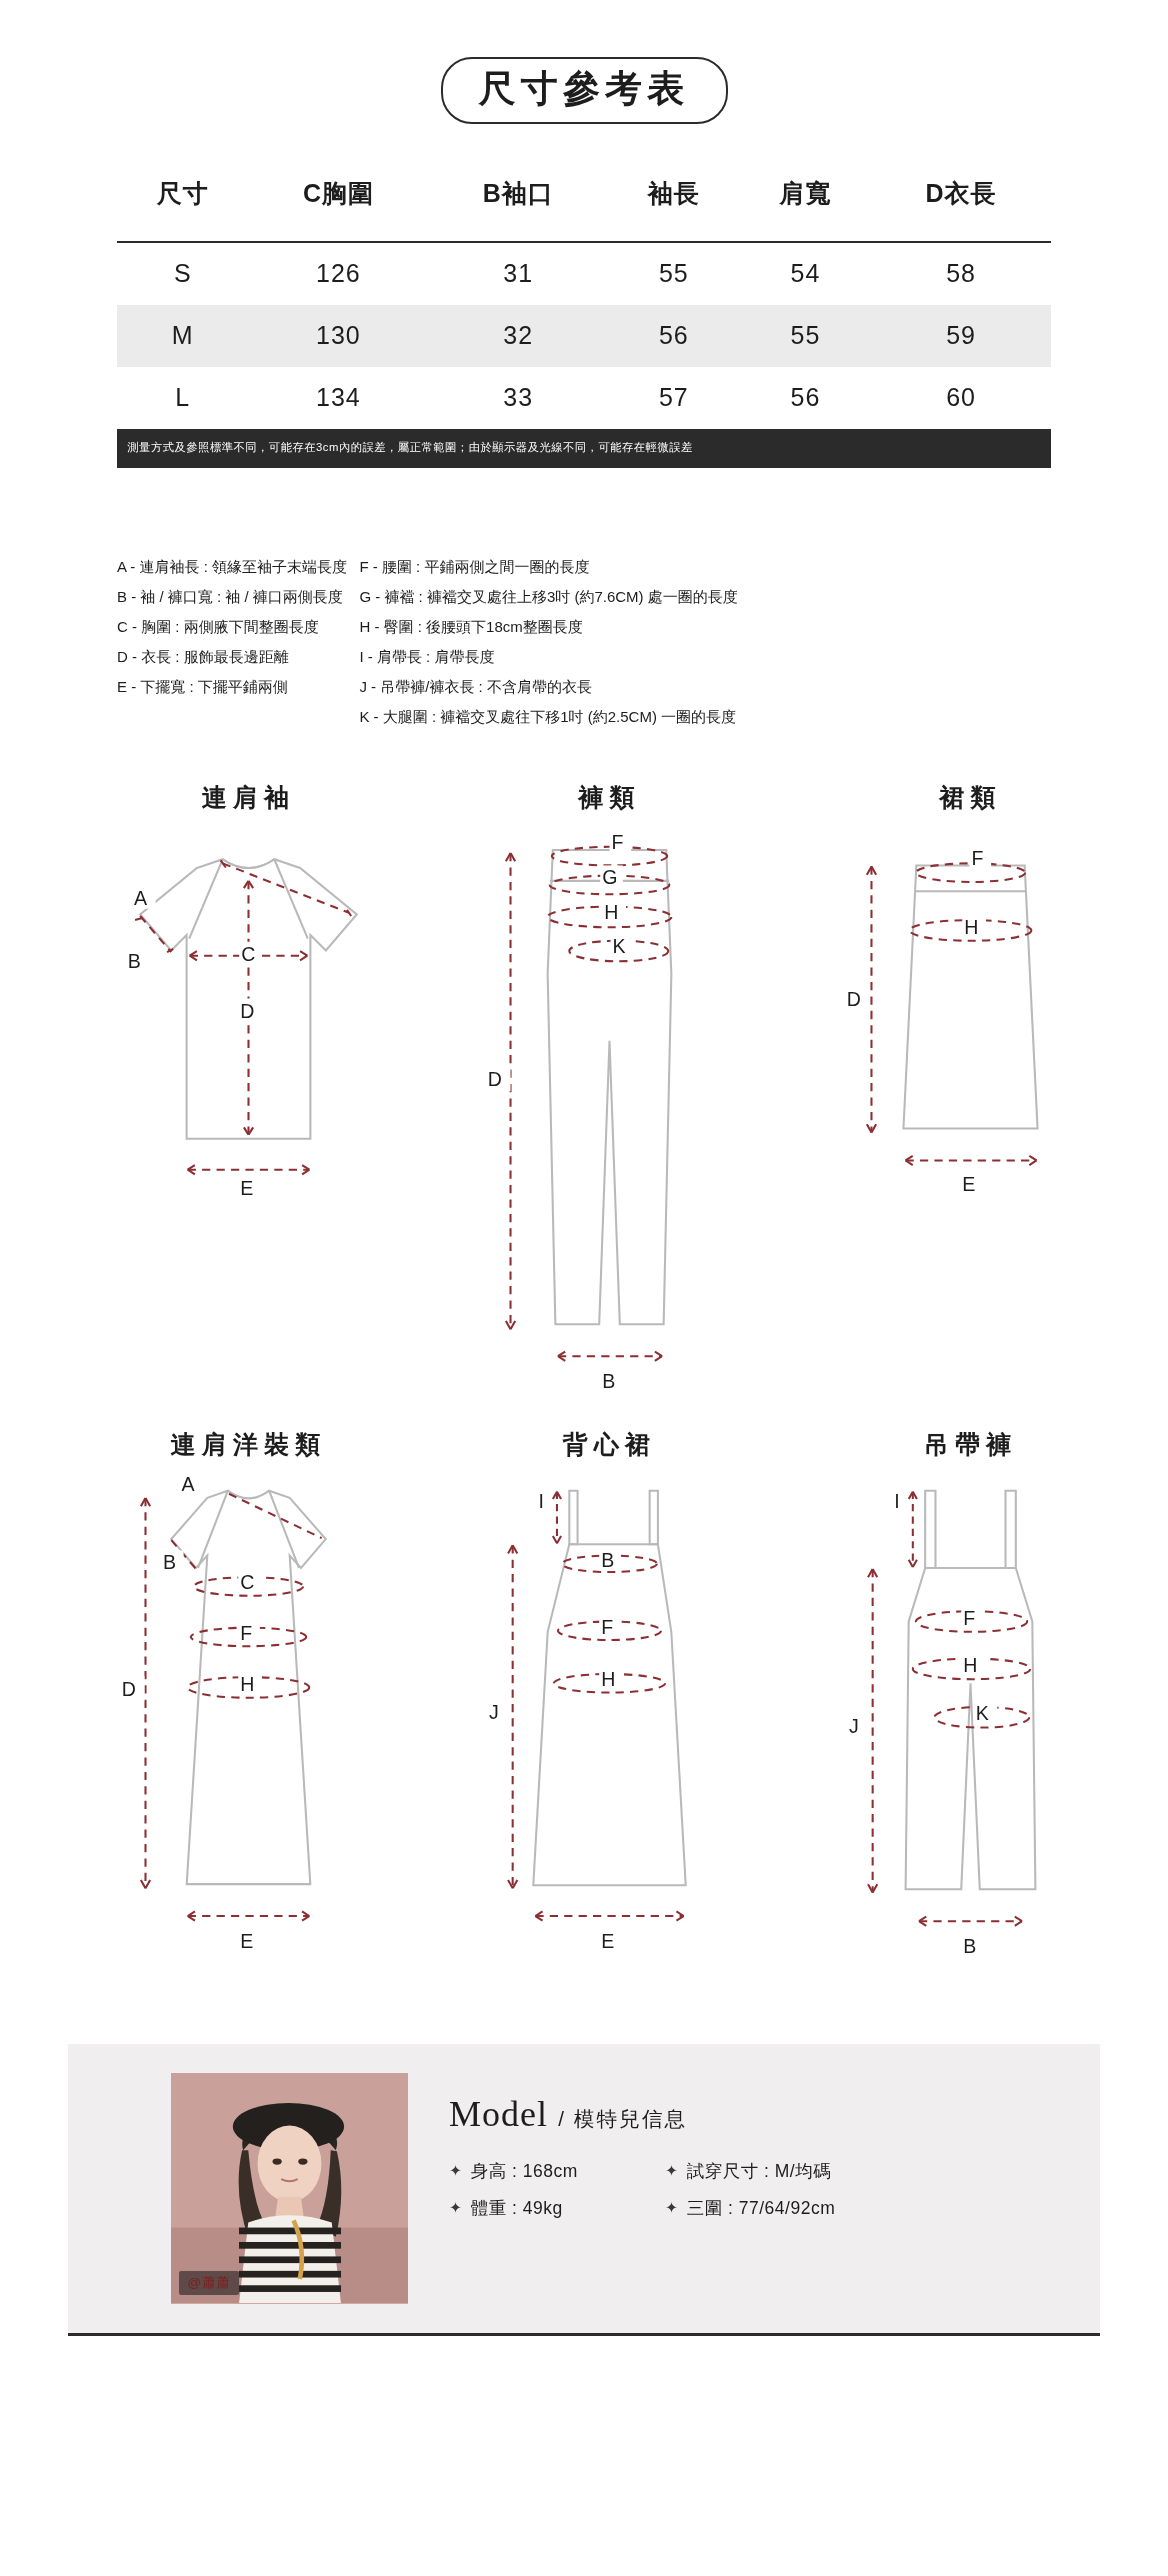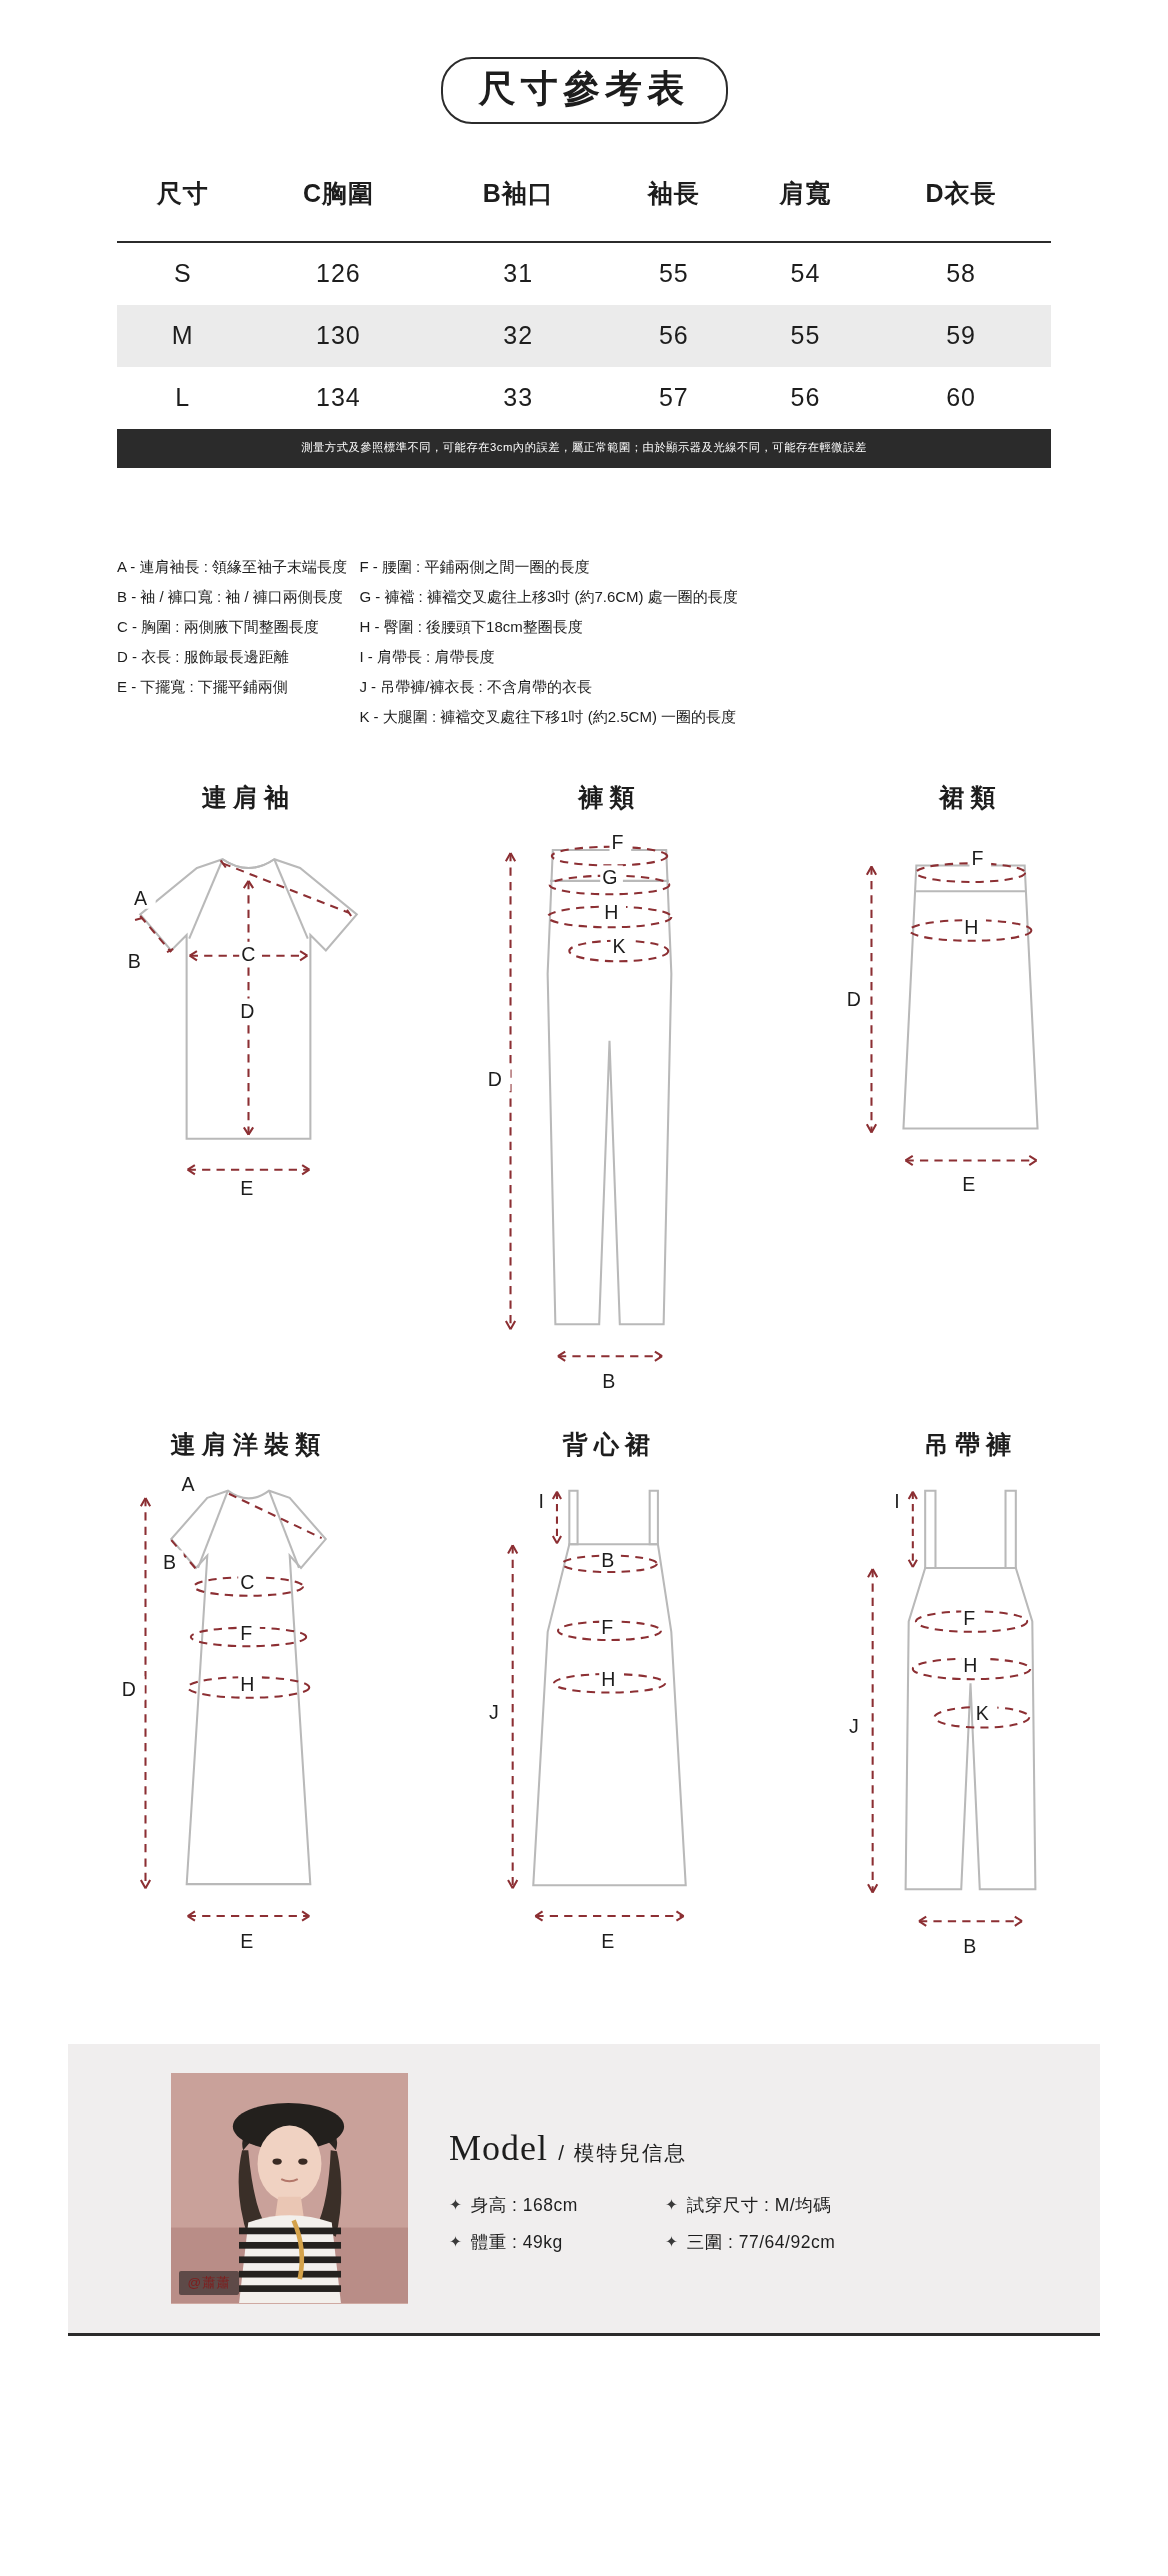--- a/index.html
+++ b/index.html
@@ -43,21 +43,21 @@
   }
   table.size thead th { padding-bottom: 31px; }
   table.size thead tr { border-bottom: 2.6px solid #2b2b2b; }
   table.size tbody td { font-weight: 500; }
   table.size tbody tr.alt { background: #ebebeb; }
 
   .note-bar {
     margin: 0 49px;
     background: #2b2b2b;
     color: #ffffff;
-    text-align: center;
+    text-align: left;
     font-size: 11.3px;
     letter-spacing: 0.5px;
     padding: 11.3px 10.3px 12.4px;
   }
 
   
   .legend {
     display: flex;
     gap: 12.4px;
     padding: 84px 49px 0 49px;
@@ -110,21 +110,20 @@
     background: rgba(20,20,20,0.55);
     color: #7f1d1d;
     font-size: 13.4px;
     padding: 3.1px 8.2px;
     border-radius: 2px;
     letter-spacing: 1px;
   }
   .model-info {
     flex: 1;
     padding: 49px 0 0 41px;
-    margin-top: 34px;
   }
   .model-title {
     font-size: 33px;
     color: #1d1d1d;
     letter-spacing: 1px;
   }
   .model-title .serif {
     font-family: "Liberation Serif", serif;
     font-weight: 400;
     font-size: 36px;

